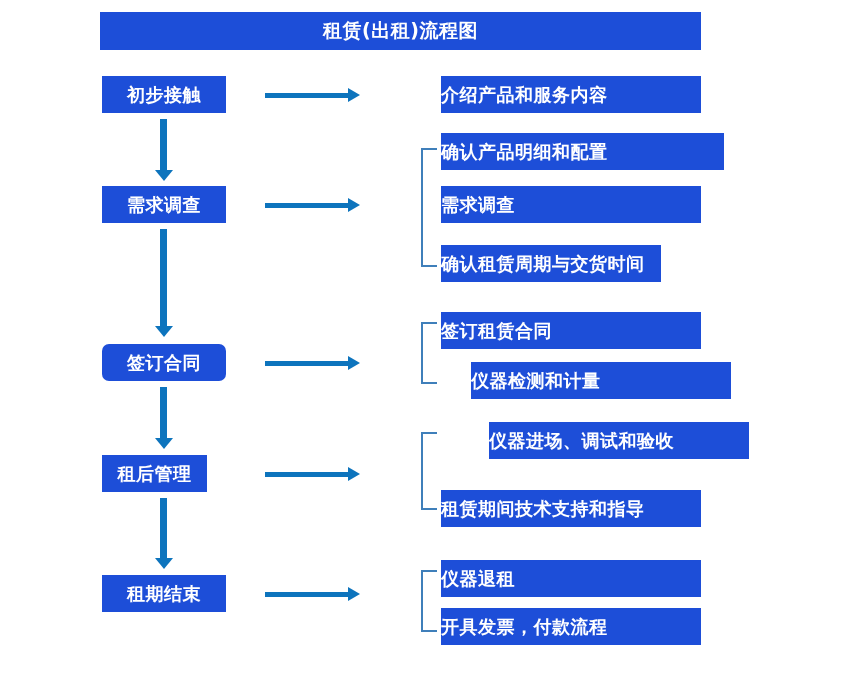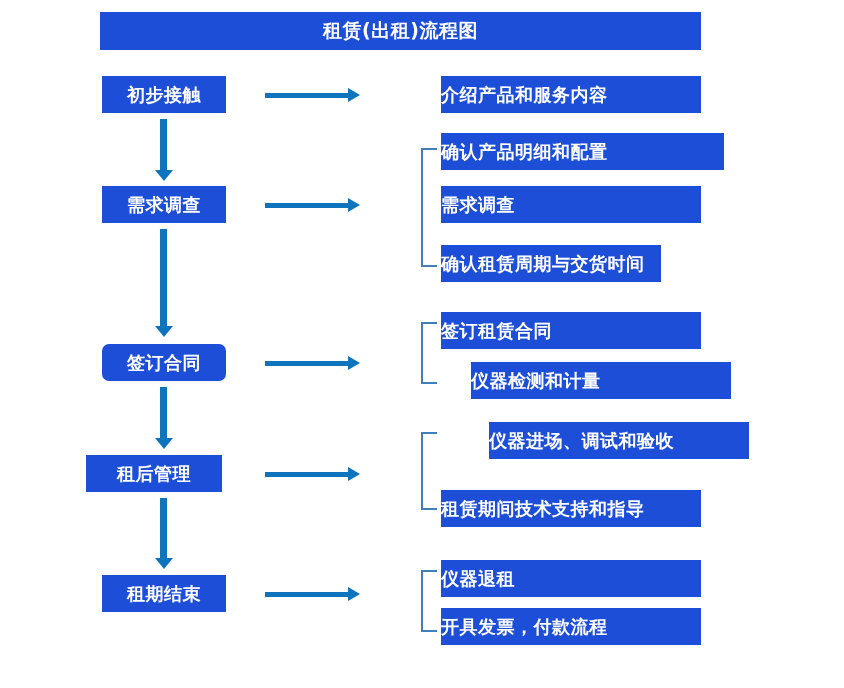--- a/index.html
+++ b/index.html
@@ -102,21 +102,21 @@
   <div id="stage-layer">
       <div class="box stage-box" style="left: 102px; top: 76px; width: 124px; height: 37px;">
         <span>初步接触</span>
       </div>
       <div class="box stage-box" style="left: 102px; top: 186px; width: 124px; height: 37px;">
         <span>需求调查</span>
       </div>
       <div class="box stage-box" style="left: 102px; top: 344px; width: 124px; height: 37px; border-radius: 7px;">
         <span>签订合同</span>
       </div>
-      <div class="box stage-box" style="left: 86px; top: 455px; width: 136px; height: 37px;">
+      <div class="box stage-box" style="left: 102px; top: 455px; width: 105px; height: 37px;">
         <span>租后管理</span>
       </div>
       <div class="box stage-box" style="left: 102px; top: 575px; width: 124px; height: 37px;">
         <span>租期结束</span>
       </div>
     </div>
   <div id="detail-layer">
       <div class="box detail-box" style="left: 441px; top: 76px; width: 260px; height: 37px;">
         <span>介绍产品和服务内容</span>
       </div>

